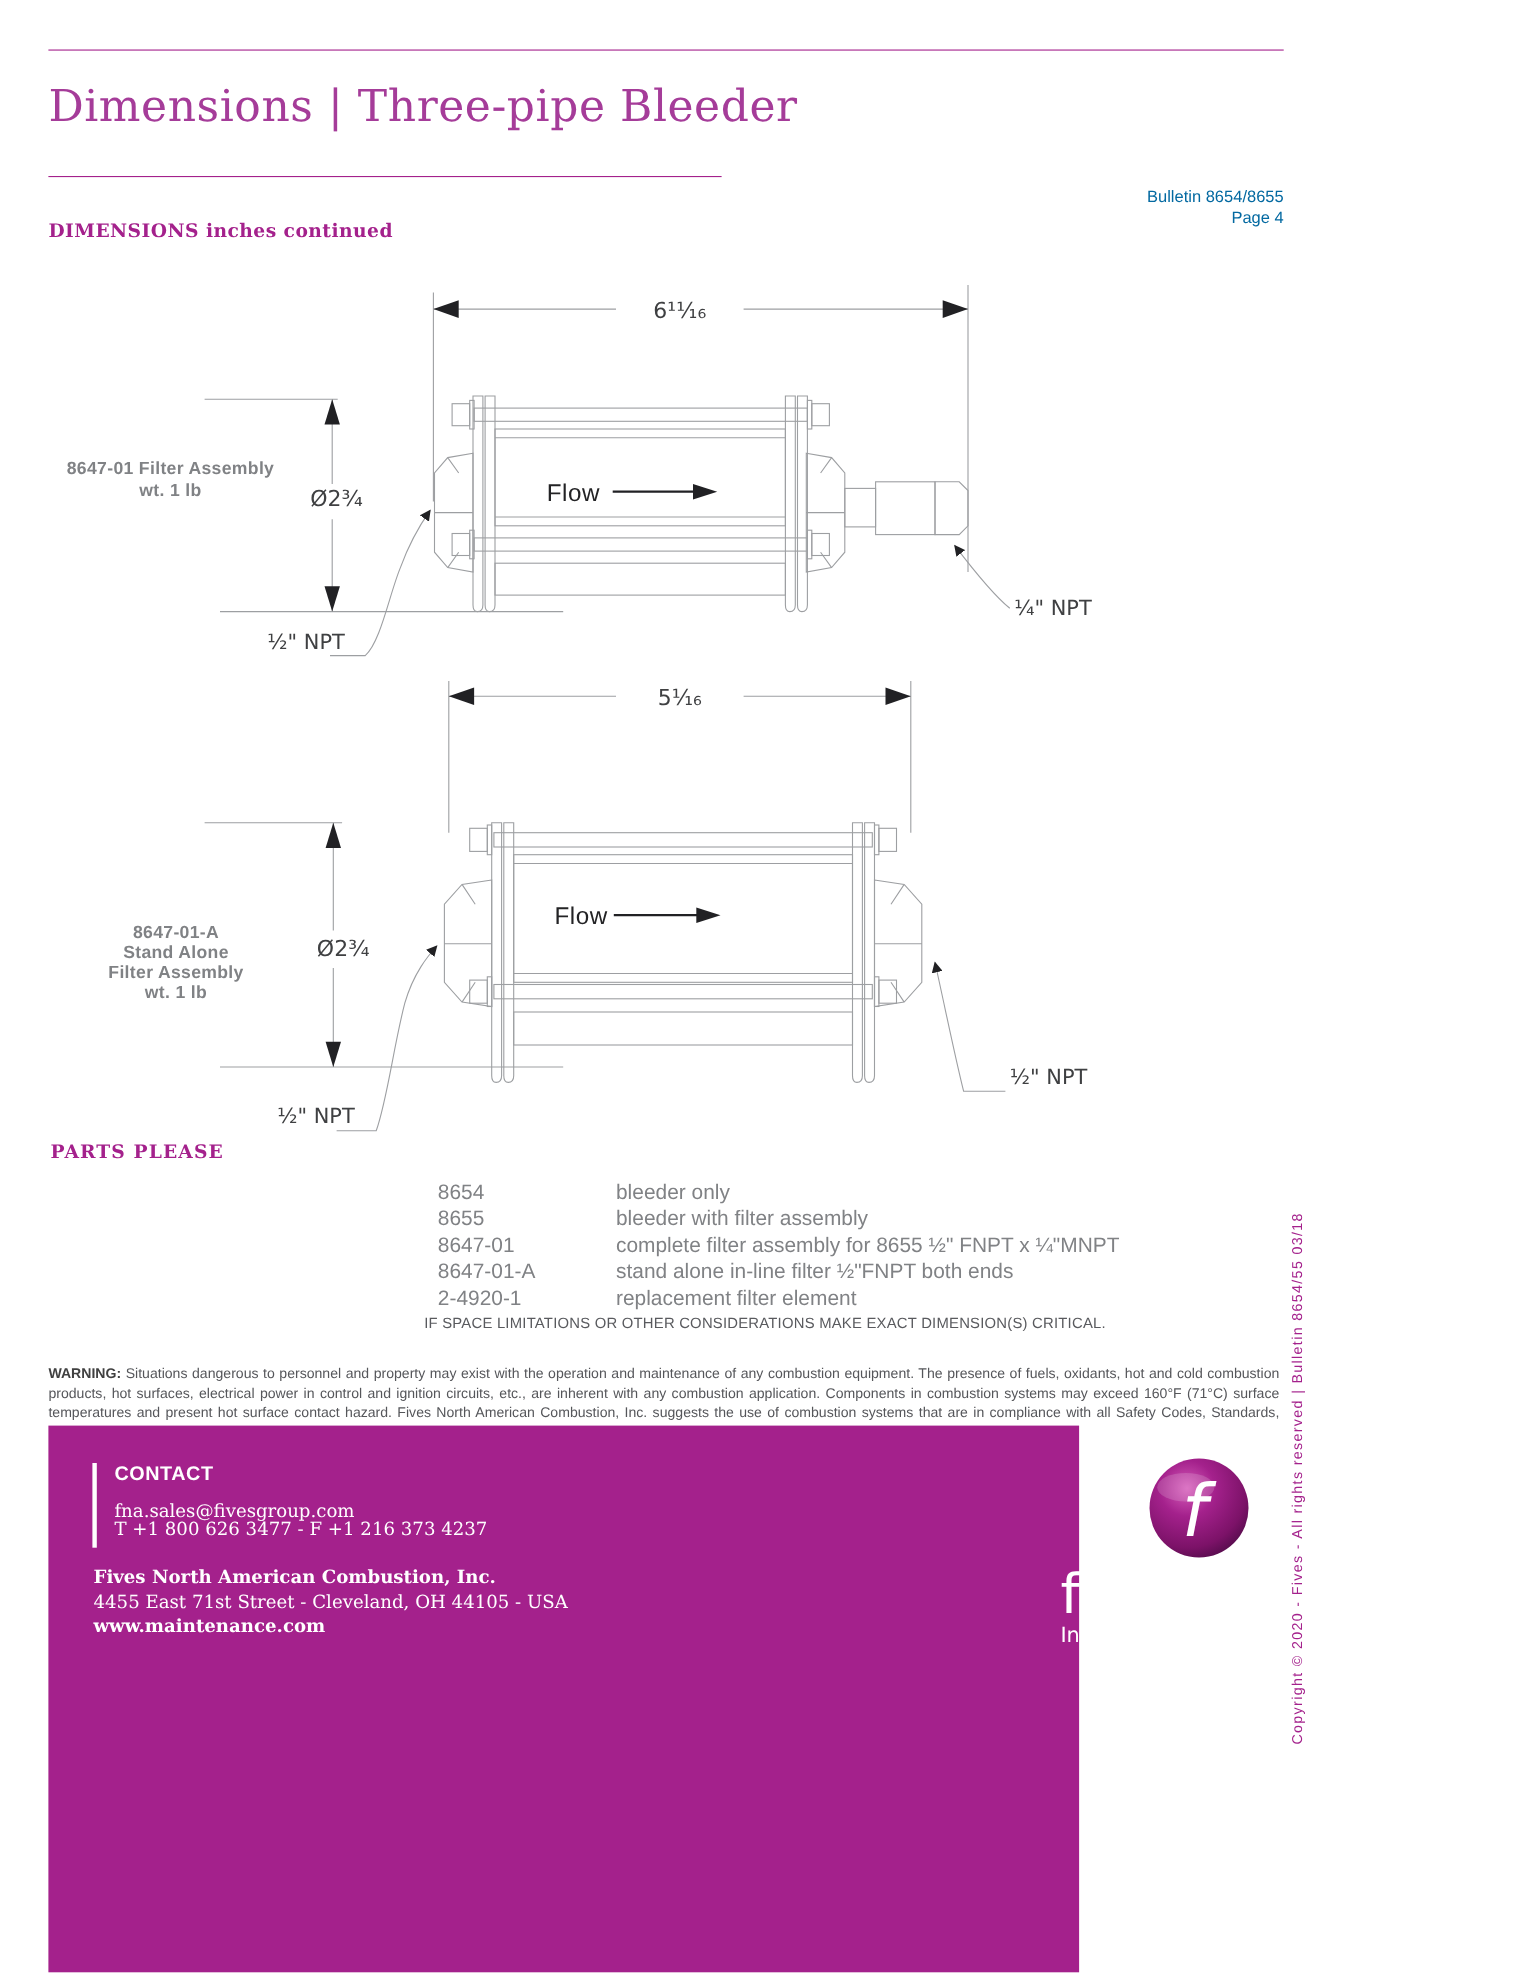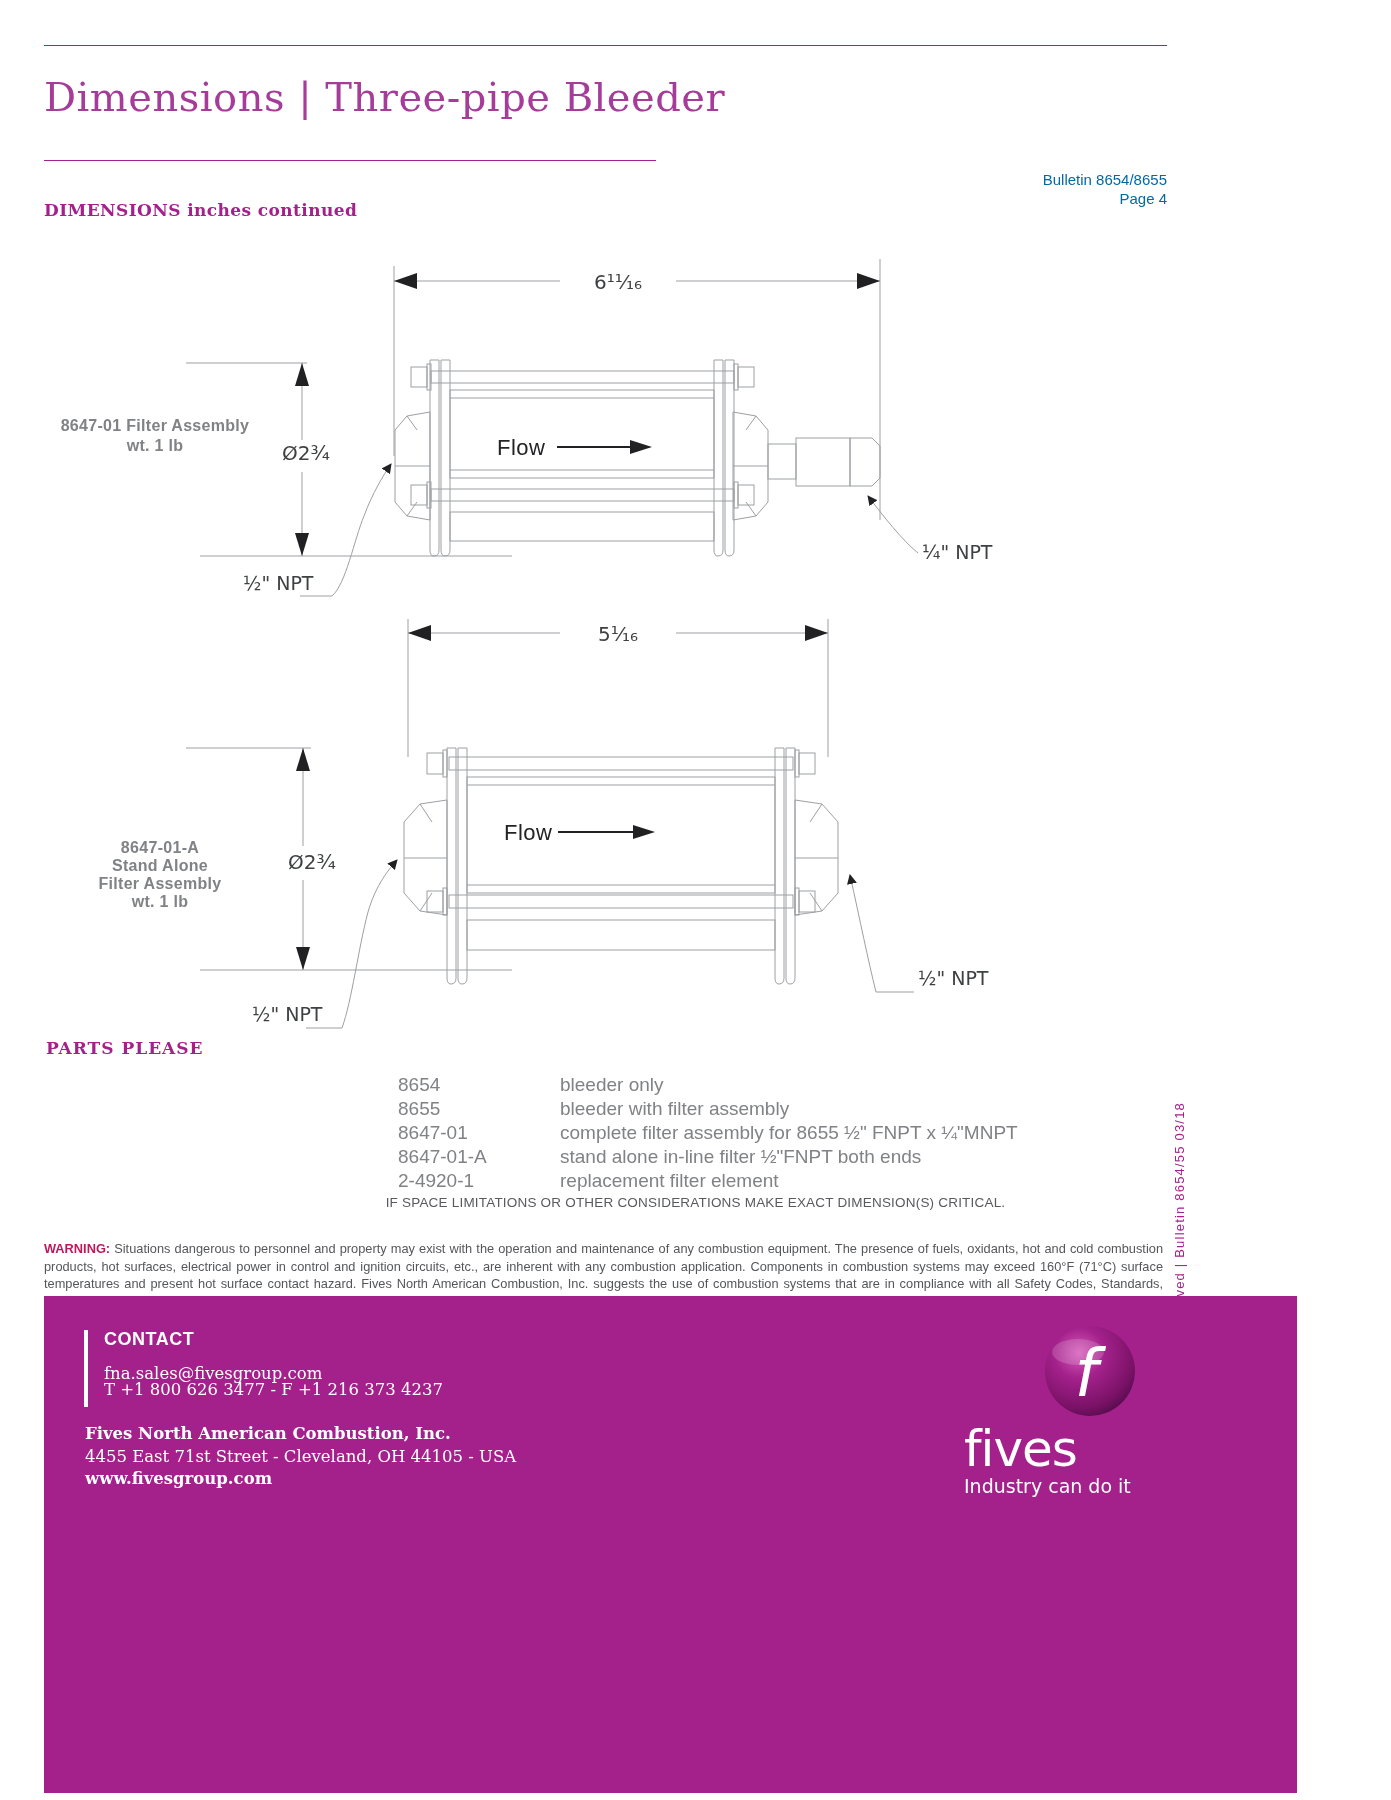--- a/index.html
+++ b/index.html
@@ -20,22 +20,22 @@
   .sidelabel{font-size:16px;font-weight:bold;fill:#808285;letter-spacing:.3px;}
   #parts-heading{left:46px;top:1038px;font-family:"DejaVu Serif",serif;font-weight:bold;
                  font-size:17px;color:#a4218c;letter-spacing:1px;}
   #parts-table{left:398px;top:1073px;color:#808285;font-size:19px;}
   .parts-row{display:flex;height:24px;line-height:24px;}
   .parts-num{width:162px;flex:none;}
   #disclaimer{left:100px;top:1194px;width:1191px;text-align:center;color:#595a5e;
               font-size:13.5px;line-height:18px;letter-spacing:.2px;}
   #warning{left:44px;top:1240px;width:1119px;color:#55565a;font-size:12.8px;
            line-height:17.5px;text-align:justify;}
-  #warning b{color:#be185d;}
-  #footer{left:44px;top:1296px;width:1253px;height:497px;background:#a4218c;color:#fff;}
+  #warning b{color:#404040;}
+  #footer{left:44px;top:1296px;width:937px;height:497px;background:#a4218c;color:#fff;}
   #contact-bar{position:absolute;left:40px;top:34px;width:4px;height:77px;background:#fff;}
   #contact-heading{position:absolute;left:60px;top:33px;font-size:18px;font-weight:bold;
                    letter-spacing:.5px;}
   #contact-email{position:absolute;left:60px;top:68px;font-family:"DejaVu Serif",serif;
                  font-size:16.5px;}
   #contact-phone{position:absolute;left:60px;top:84px;font-family:"DejaVu Serif",serif;
                  font-size:16.5px;}
   #company-name{position:absolute;left:41px;top:128px;font-family:"DejaVu Serif",serif;
                 font-weight:bold;font-size:16.5px;}
   #company-address{position:absolute;left:41px;top:151px;font-family:"DejaVu Serif",serif;
@@ -225,21 +225,21 @@
     <b>WARNING: </b><span>Situations dangerous to personnel and property may exist with the operation and maintenance of any combustion equipment. The presence of fuels, oxidants, hot and cold combustion products, hot surfaces, electrical power in control and ignition circuits, etc., are inherent with any combustion application. Components in combustion systems may exceed 160°F (71°C) surface temperatures and present hot surface contact hazard. Fives North American Combustion, Inc. suggests the use of combustion systems that are in compliance with all Safety Codes, Standards, Regulations and Directives; and care in operation.</span>
   </div>
 
   <div id="footer" class="abs">
     <div id="contact-bar"></div>
     <div id="contact-heading">CONTACT</div>
     <div id="contact-email">fna.sales@fivesgroup.com</div>
     <div id="contact-phone">T +1 800 626 3477 - F +1 216 373 4237</div>
     <div id="company-name">Fives North American Combustion, Inc.</div>
     <div id="company-address">4455 East 71st Street - Cleveland, OH 44105 - USA</div>
-    <div id="company-website">www.fivesgroup.com</div>
+    <div id="company-website">www.maintenance.com</div>
 
     <svg id="logo-svg" width="230" height="210" viewBox="0 0 230 210">
       <defs>
         <radialGradient id="lg" cx="38%" cy="30%" r="80%">
           <stop offset="0%" stop-color="#d65cba"></stop>
           <stop offset="35%" stop-color="#a4218c"></stop>
           <stop offset="75%" stop-color="#7c1268"></stop>
           <stop offset="100%" stop-color="#4a0a44"></stop>
         </radialGradient>
       </defs>

